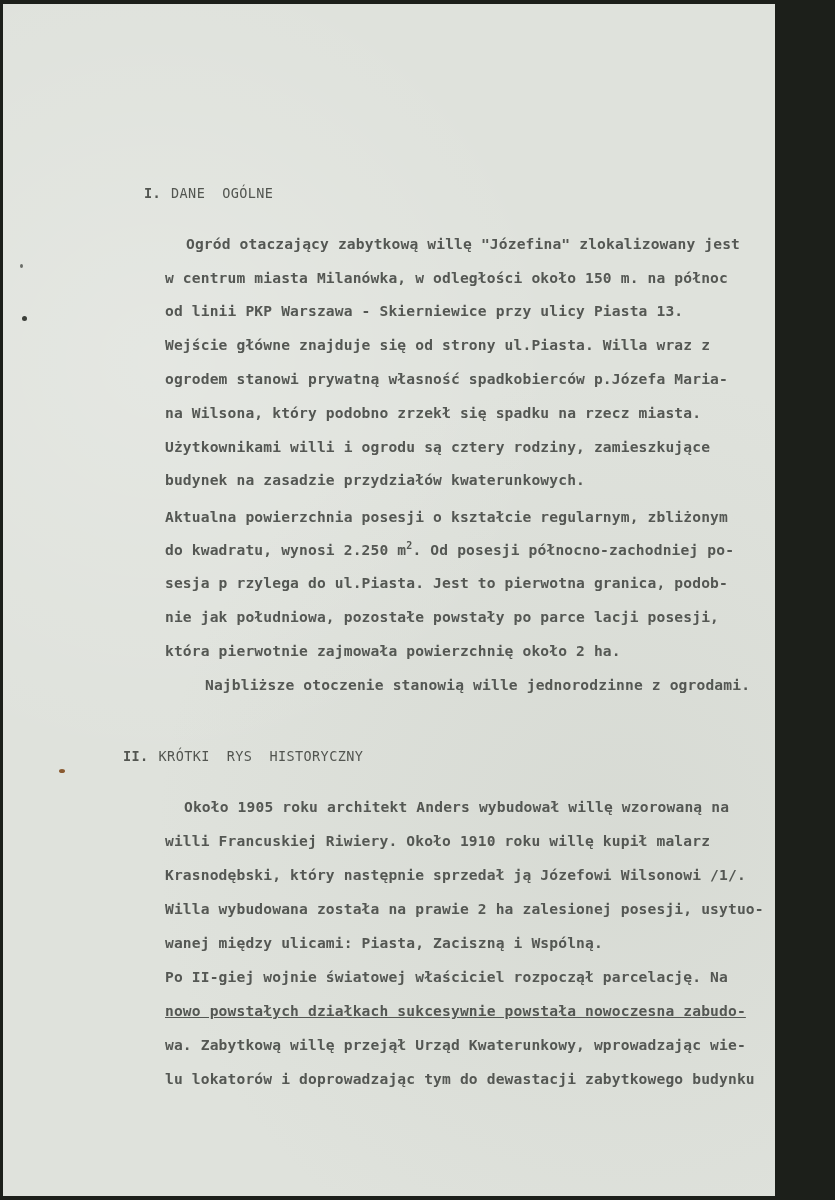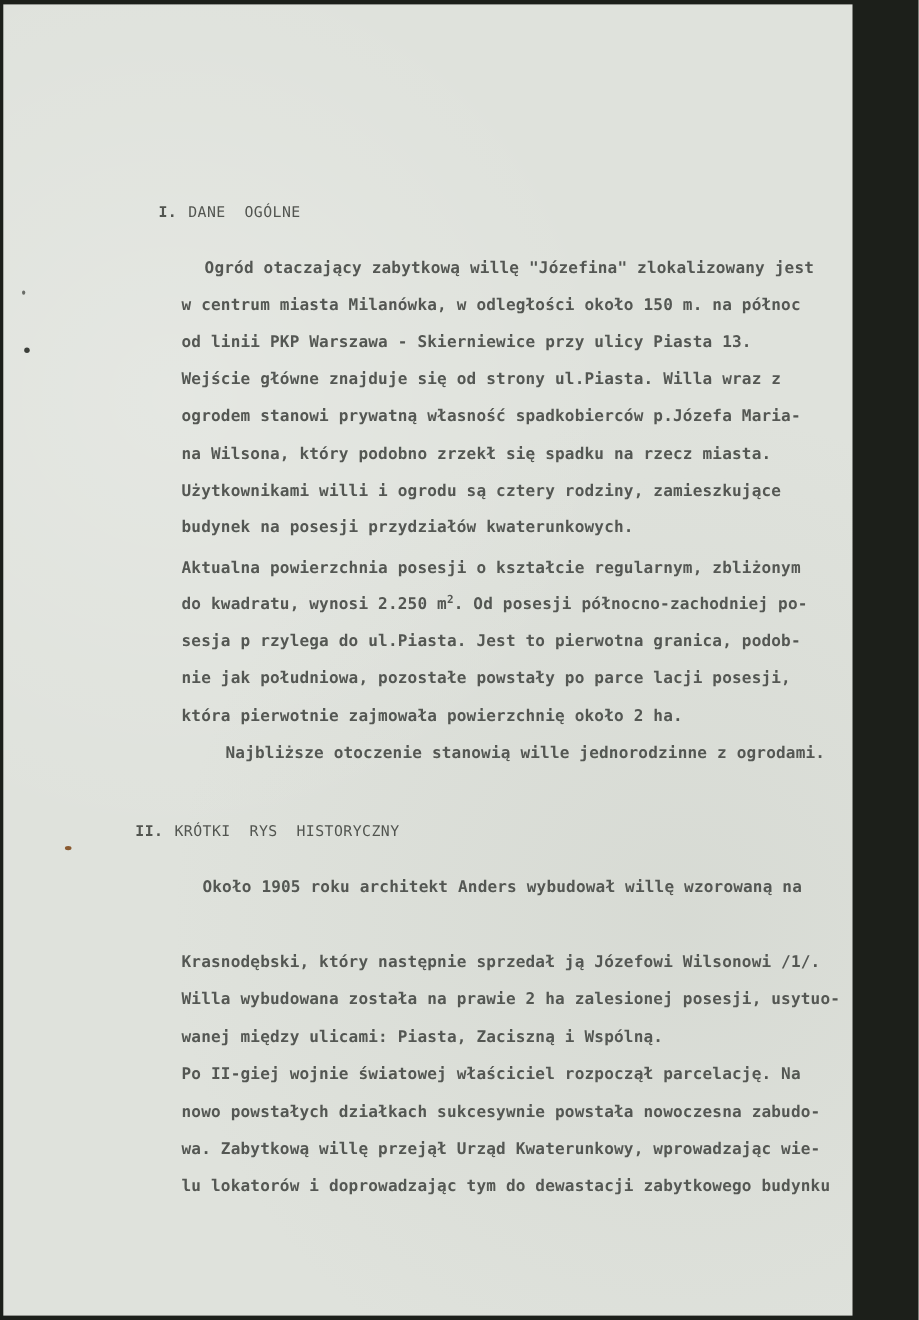--- a/index.html
+++ b/index.html
@@ -45,35 +45,36 @@
 
   <div class="heading" style="left:141px; top:181px;"><span class="num">I.</span><span>DANE  OGÓLNE</span></div>
 
   <div class="line" style="left:183px; top:231px;">Ogród otaczający zabytkową willę "Józefina" zlokalizowany jest</div>
   <div class="line" style="left:162px; top:265px;">w centrum miasta Milanówka, w odległości około 150 m. na północ</div>
   <div class="line" style="left:162px; top:298px;">od linii PKP Warszawa - Skierniewice przy ulicy Piasta 13.</div>
   <div class="line" style="left:162px; top:332px;">Wejście główne znajduje się od strony ul.Piasta. Willa wraz z</div>
   <div class="line" style="left:162px; top:366px;">ogrodem stanowi prywatną własność spadkobierców p.Józefa Maria-</div>
   <div class="line" style="left:162px; top:400px;">na Wilsona, który podobno zrzekł się spadku na rzecz miasta.</div>
   <div class="line" style="left:162px; top:434px;">Użytkownikami willi i ogrodu są cztery rodziny, zamieszkujące</div>
-  <div class="line" style="left:162px; top:467px;">budynek na posesji przydziałów kwaterunkowych.</div>
+  <div class="line" style="left:162px; top:467px;">budynek na zasadzie przydziałów kwaterunkowych.</div>
   <div class="line" style="left:162px; top:504px;">Aktualna powierzchnia posesji o kształcie regularnym, zbliżonym</div>
   <div class="line" style="left:162px; top:536px;"><span>do kwadratu, wynosi 2.250 m</span><sup>2</sup><span>. Od posesji północno-zachodniej po-</span></div>
   <div class="line" style="left:162px; top:604px;">nie jak południowa, pozostałe powstały po parce lacji posesji,</div>
   <div class="line" style="left:162px; top:570px;">sesja p rzylega do ul.Piasta. Jest to pierwotna granica, podob-</div>
   <div class="line" style="left:162px; top:638px;">która pierwotnie zajmowała powierzchnię około 2 ha.</div>
   <div class="line" style="left:162px; top:672px;padding-left:40px;">Najbliższe otoczenie stanowią wille jednorodzinne z ogrodami.</div>
 
   <div class="heading" style="left:120px; top:744px;"><span class="num">II.</span><span>KRÓTKI  RYS  HISTORYCZNY</span></div>
 
   <div class="line" style="left:181px; top:794px;">Około 1905 roku architekt Anders wybudował willę wzorowaną na</div>
+  <div class="line" style="left:162px; top:828px;">willi Francuskiej Riwiery. Około 1910 roku willę kupił malarz</div>
   <div class="line" style="left:162px; top:862px;">Krasnodębski, który następnie sprzedał ją Józefowi Wilsonowi /1/.</div>
   <div class="line" style="left:162px; top:896px;">Willa wybudowana została na prawie 2 ha zalesionej posesji, usytuo-</div>
   <div class="line" style="left:162px; top:930px;">wanej między ulicami: Piasta, Zaciszną i Wspólną.</div>
   <div class="line" style="left:162px; top:964px;">Po II-giej wojnie światowej właściciel rozpoczął parcelację. Na</div>
-  <div class="line" style="left:162px; top:998px;">nowo powstałych działkach sukcesywnie powstała nowoczesna zabudo-</div>
+  <div class="line" style="left:162px; top:998px;text-decoration:underline;">nowo powstałych działkach sukcesywnie powstała nowoczesna zabudo-</div>
   <div class="line" style="left:162px; top:1032px;">wa. Zabytkową willę przejął Urząd Kwaterunkowy, wprowadzając wie-</div>
   <div class="line" style="left:162px; top:1066px;">lu lokatorów i doprowadzając tym do dewastacji zabytkowego budynku</div>
 
   <div class="mark" style="left:17px; top:260px; width:3px; height:4px; background:#6a6d68;"></div>
   <div class="mark" style="left:19px; top:312px; width:5px; height:5px; background:#3c3f3a;"></div>
   <div class="mark" style="left:56px; top:765px; width:6px; height:4px; background:#8a5a30;"></div>
 </div>
 
 </body></html>

